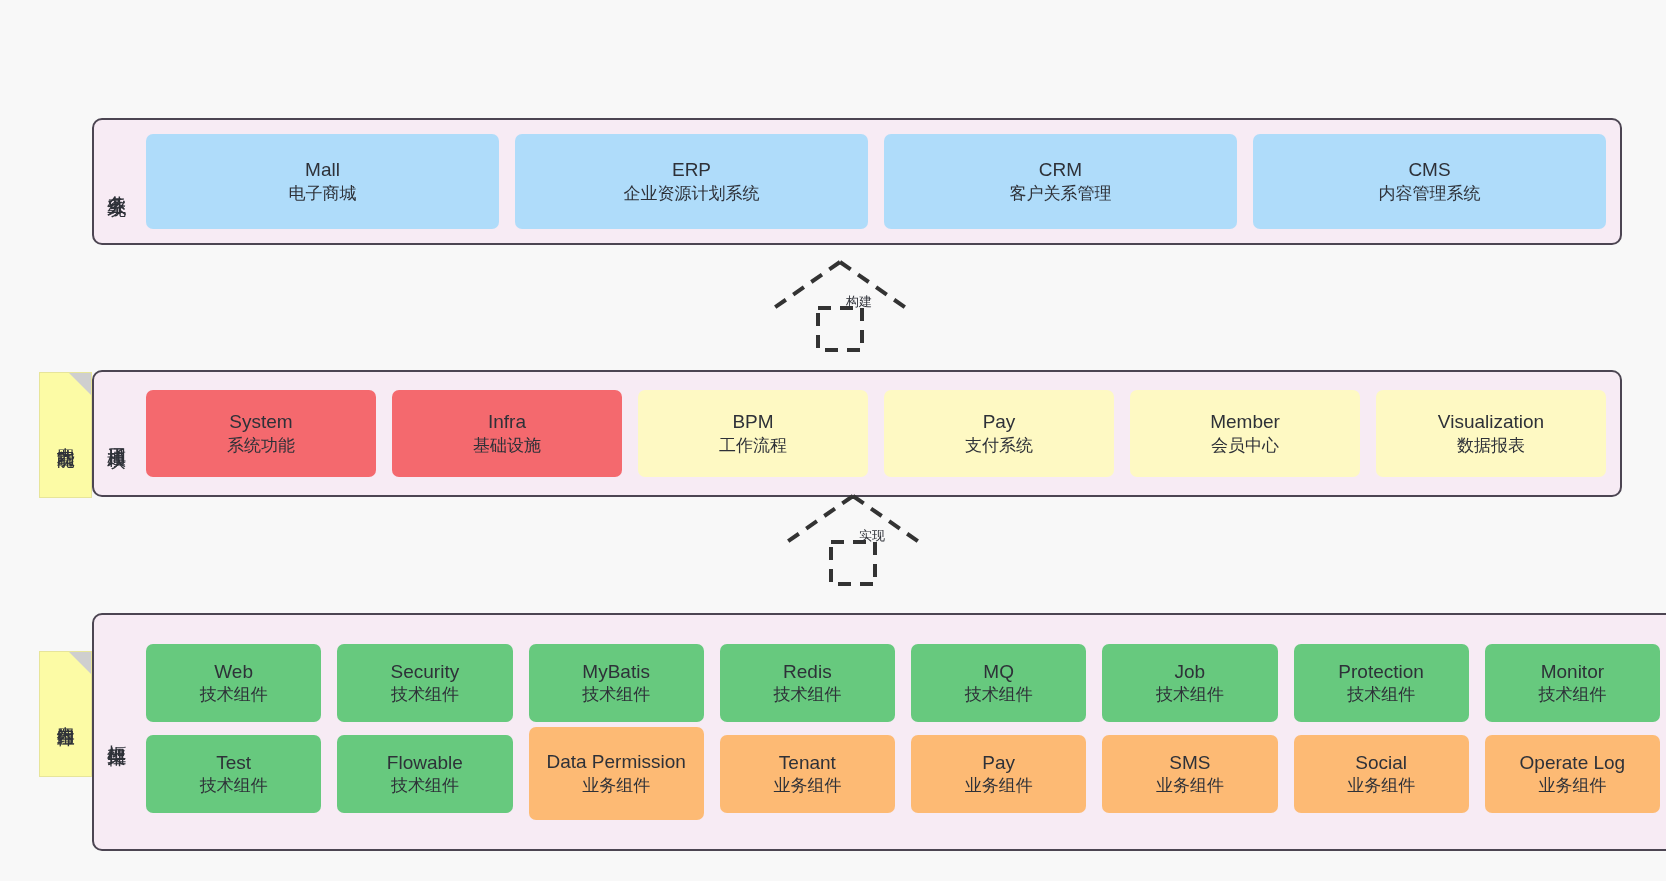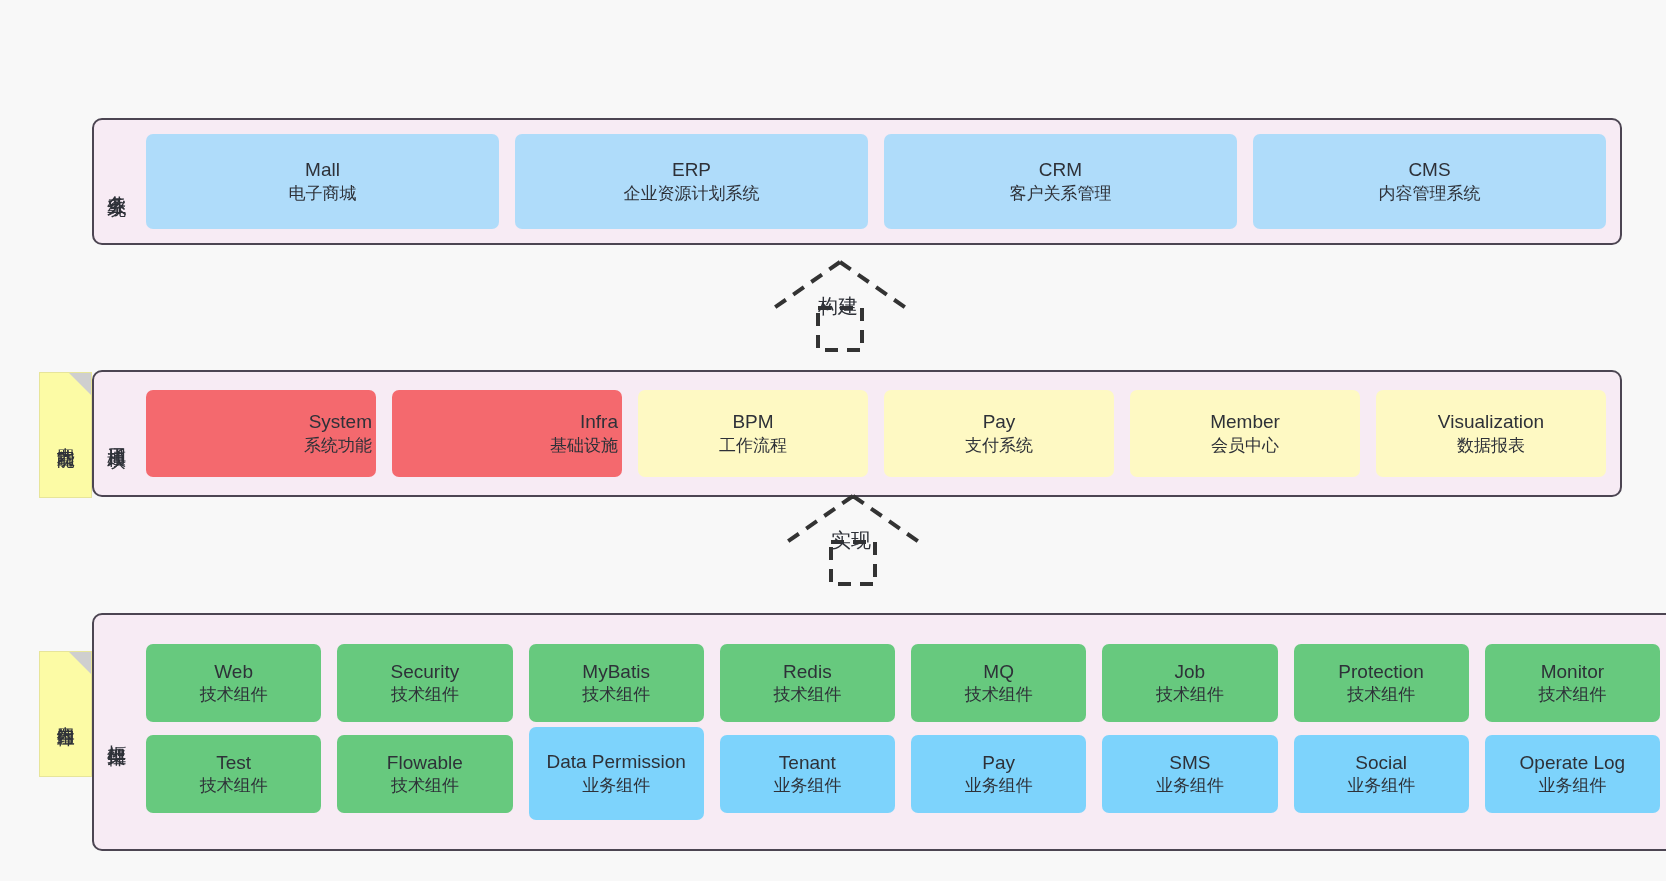--- a/index.html
+++ b/index.html
@@ -68,24 +68,24 @@
     text-align:center;
     line-height:1.28;
     box-sizing:border-box;
     padding:6px 4px;
     color:#2E3138;
   }
   .card .en{font-size:19px;}
   .card .cn{font-size:17px;}
 
   .c-blue      {background:#AFDCFA;height:95px;}
-  .c-red       {background:#F4696E;height:87px;align-items:flex-end;}
+  .c-red       {background:#F4696E;height:87px;}
   .c-pink      {background:#fef9c3;height:87px;}
   .c-green     {background:#67C97E;height:78px;}
-  .c-greenlight{background:#7dd3fc;height:78px;}
+  .c-greenlight{background:#fdba74;height:78px;}
 
   
   .note{
     position:absolute;
     width:53px;
     background:#FCFBA5;
     border:1px solid #E7E59A;
     box-sizing:border-box;
     display:flex;
     align-items:center;
@@ -108,24 +108,25 @@
   #note-module   {left:39px;top:372px;height:126px;}
   #note-framework{left:39px;top:651px;height:126px;}
 
   
   .arrow{position:absolute;}
   #arrow-build {left:760px;top:258px;width:160px;height:98px;}
   #arrow-impl  {left:773px;top:492px;width:160px;height:98px;}
   .arrow svg{display:block;overflow:visible;}
   .arrow-label{
     position:absolute;
-    font-size:20px;
+    font-size:13px;
     color:#2E3138;
     background:transparent;
     white-space:nowrap;
+    margin-left:28px;
   }
   #arrow-build .arrow-label{left:58px;top:35px;}
   #arrow-impl  .arrow-label{left:58px;top:35px;}
 </style>
 </head>
 <body>
 
 <div class="canvas">
 
   <div class="layer" id="layer-business">

